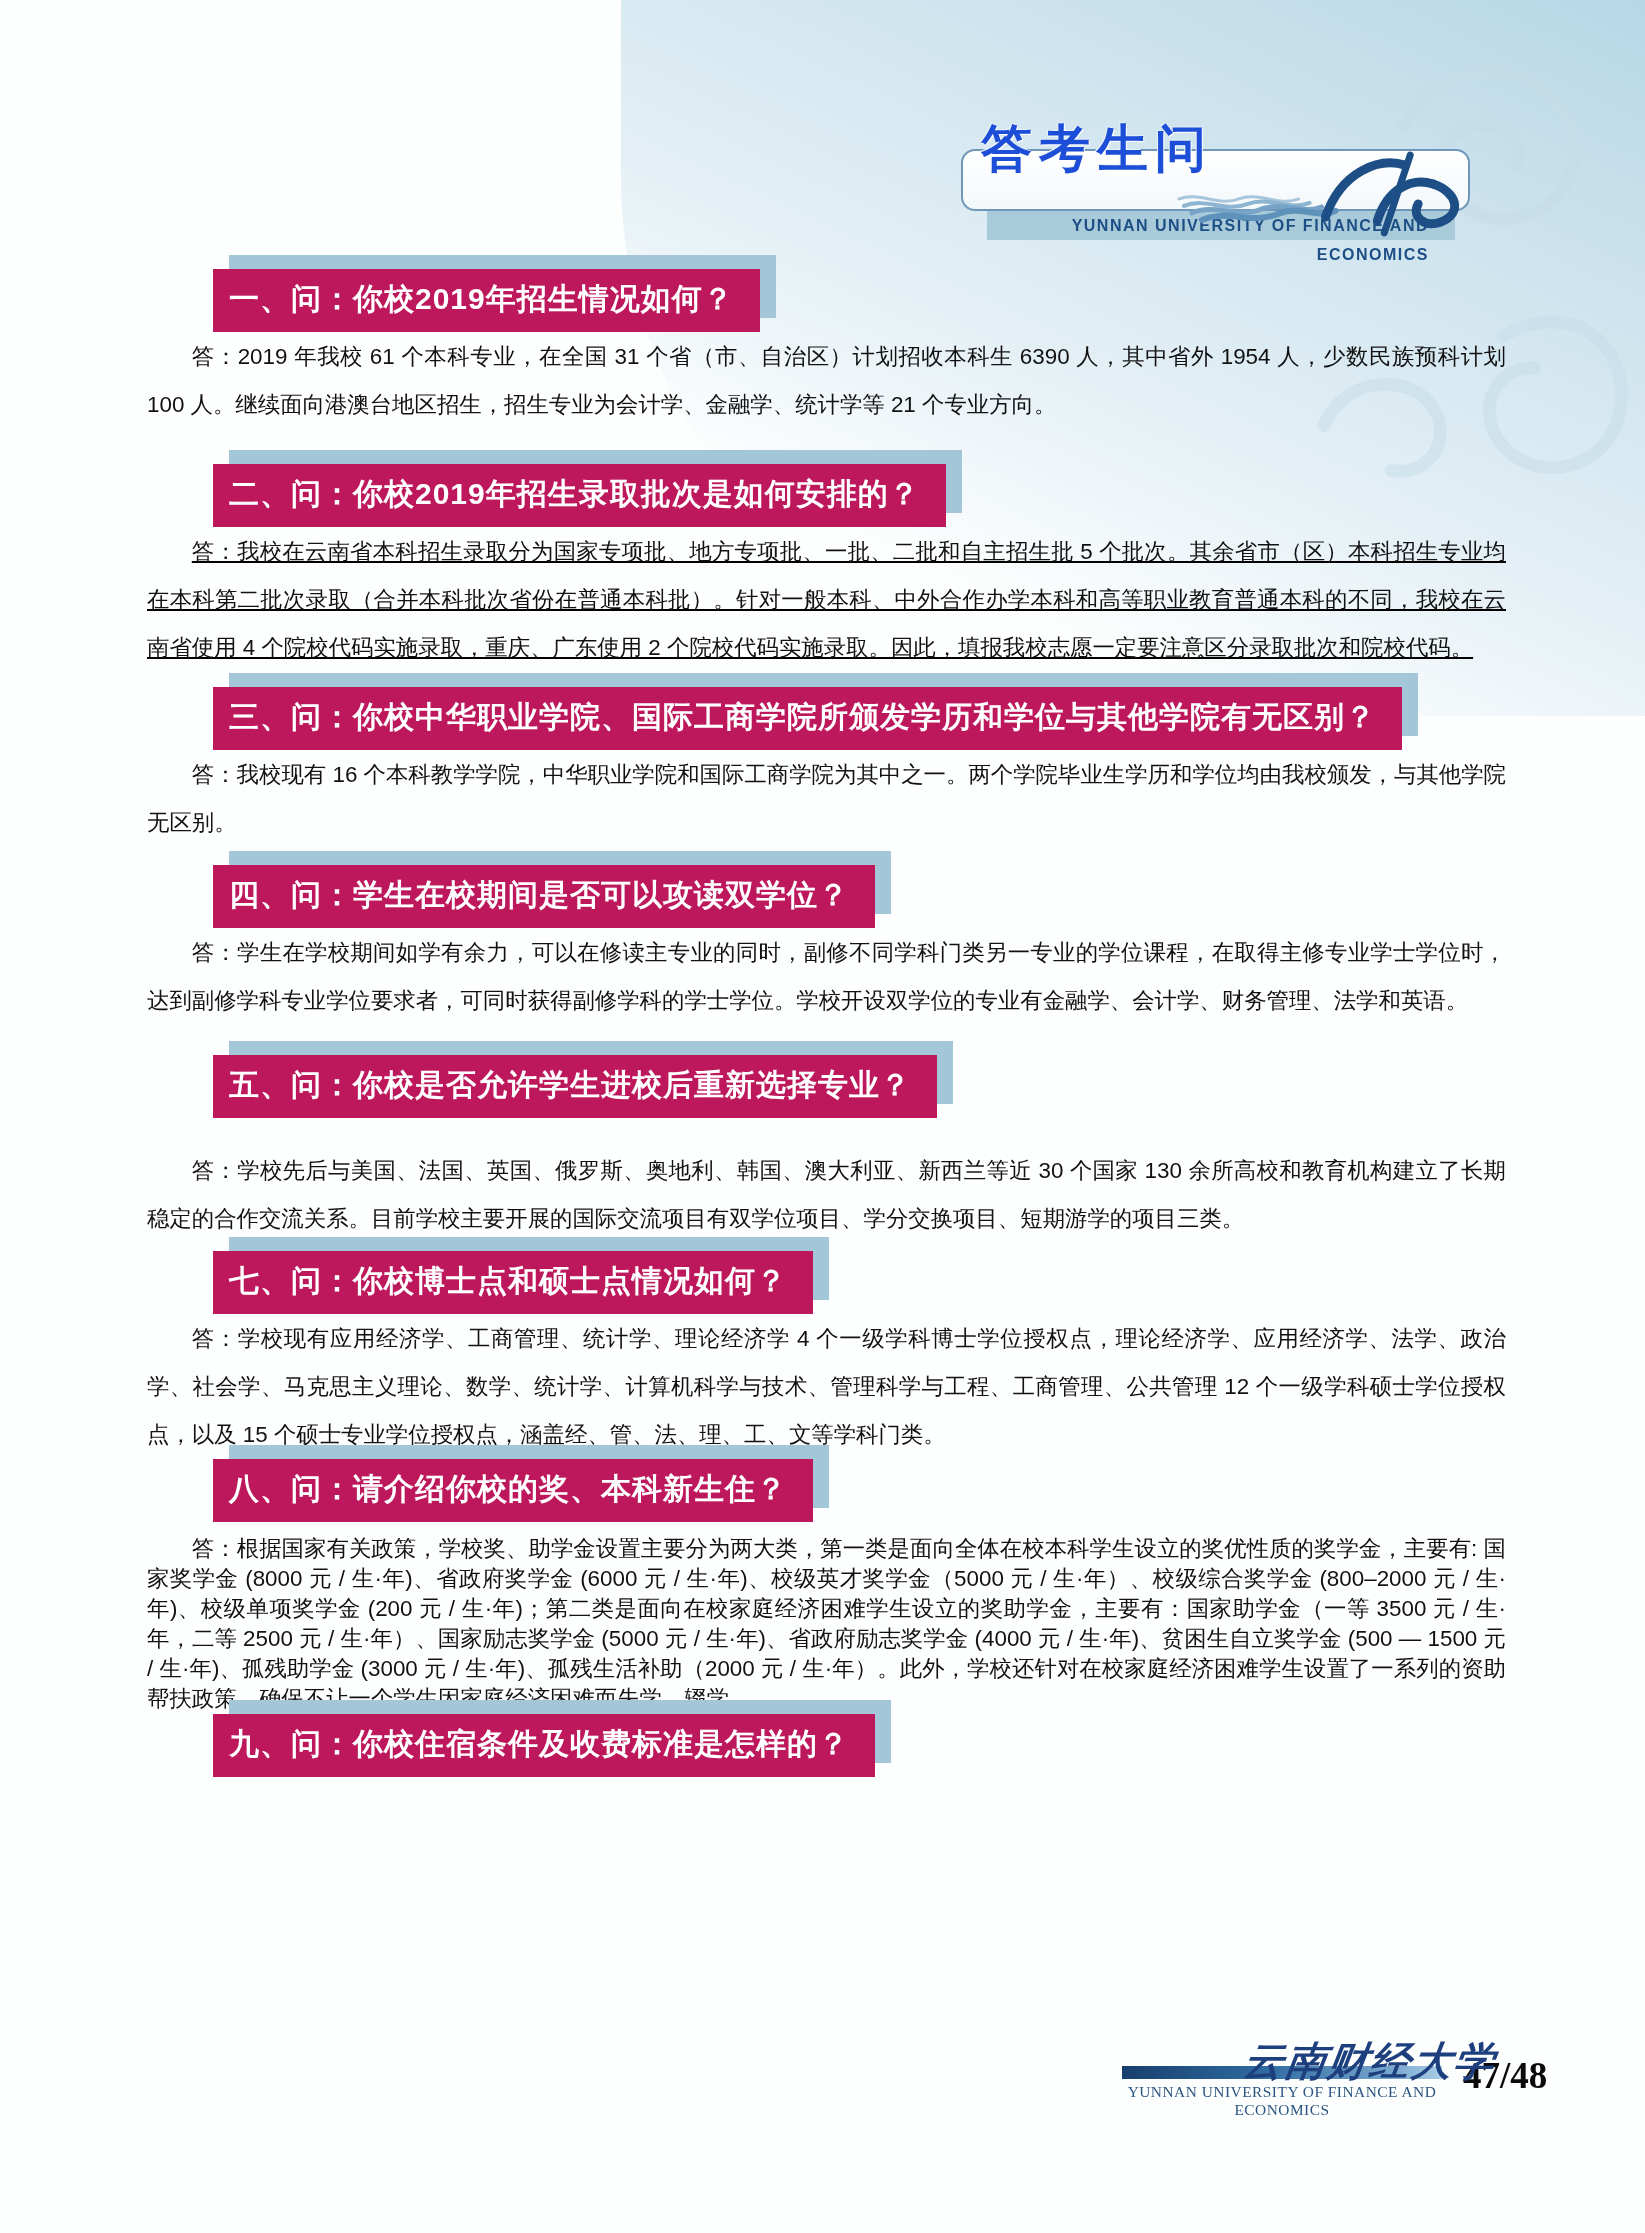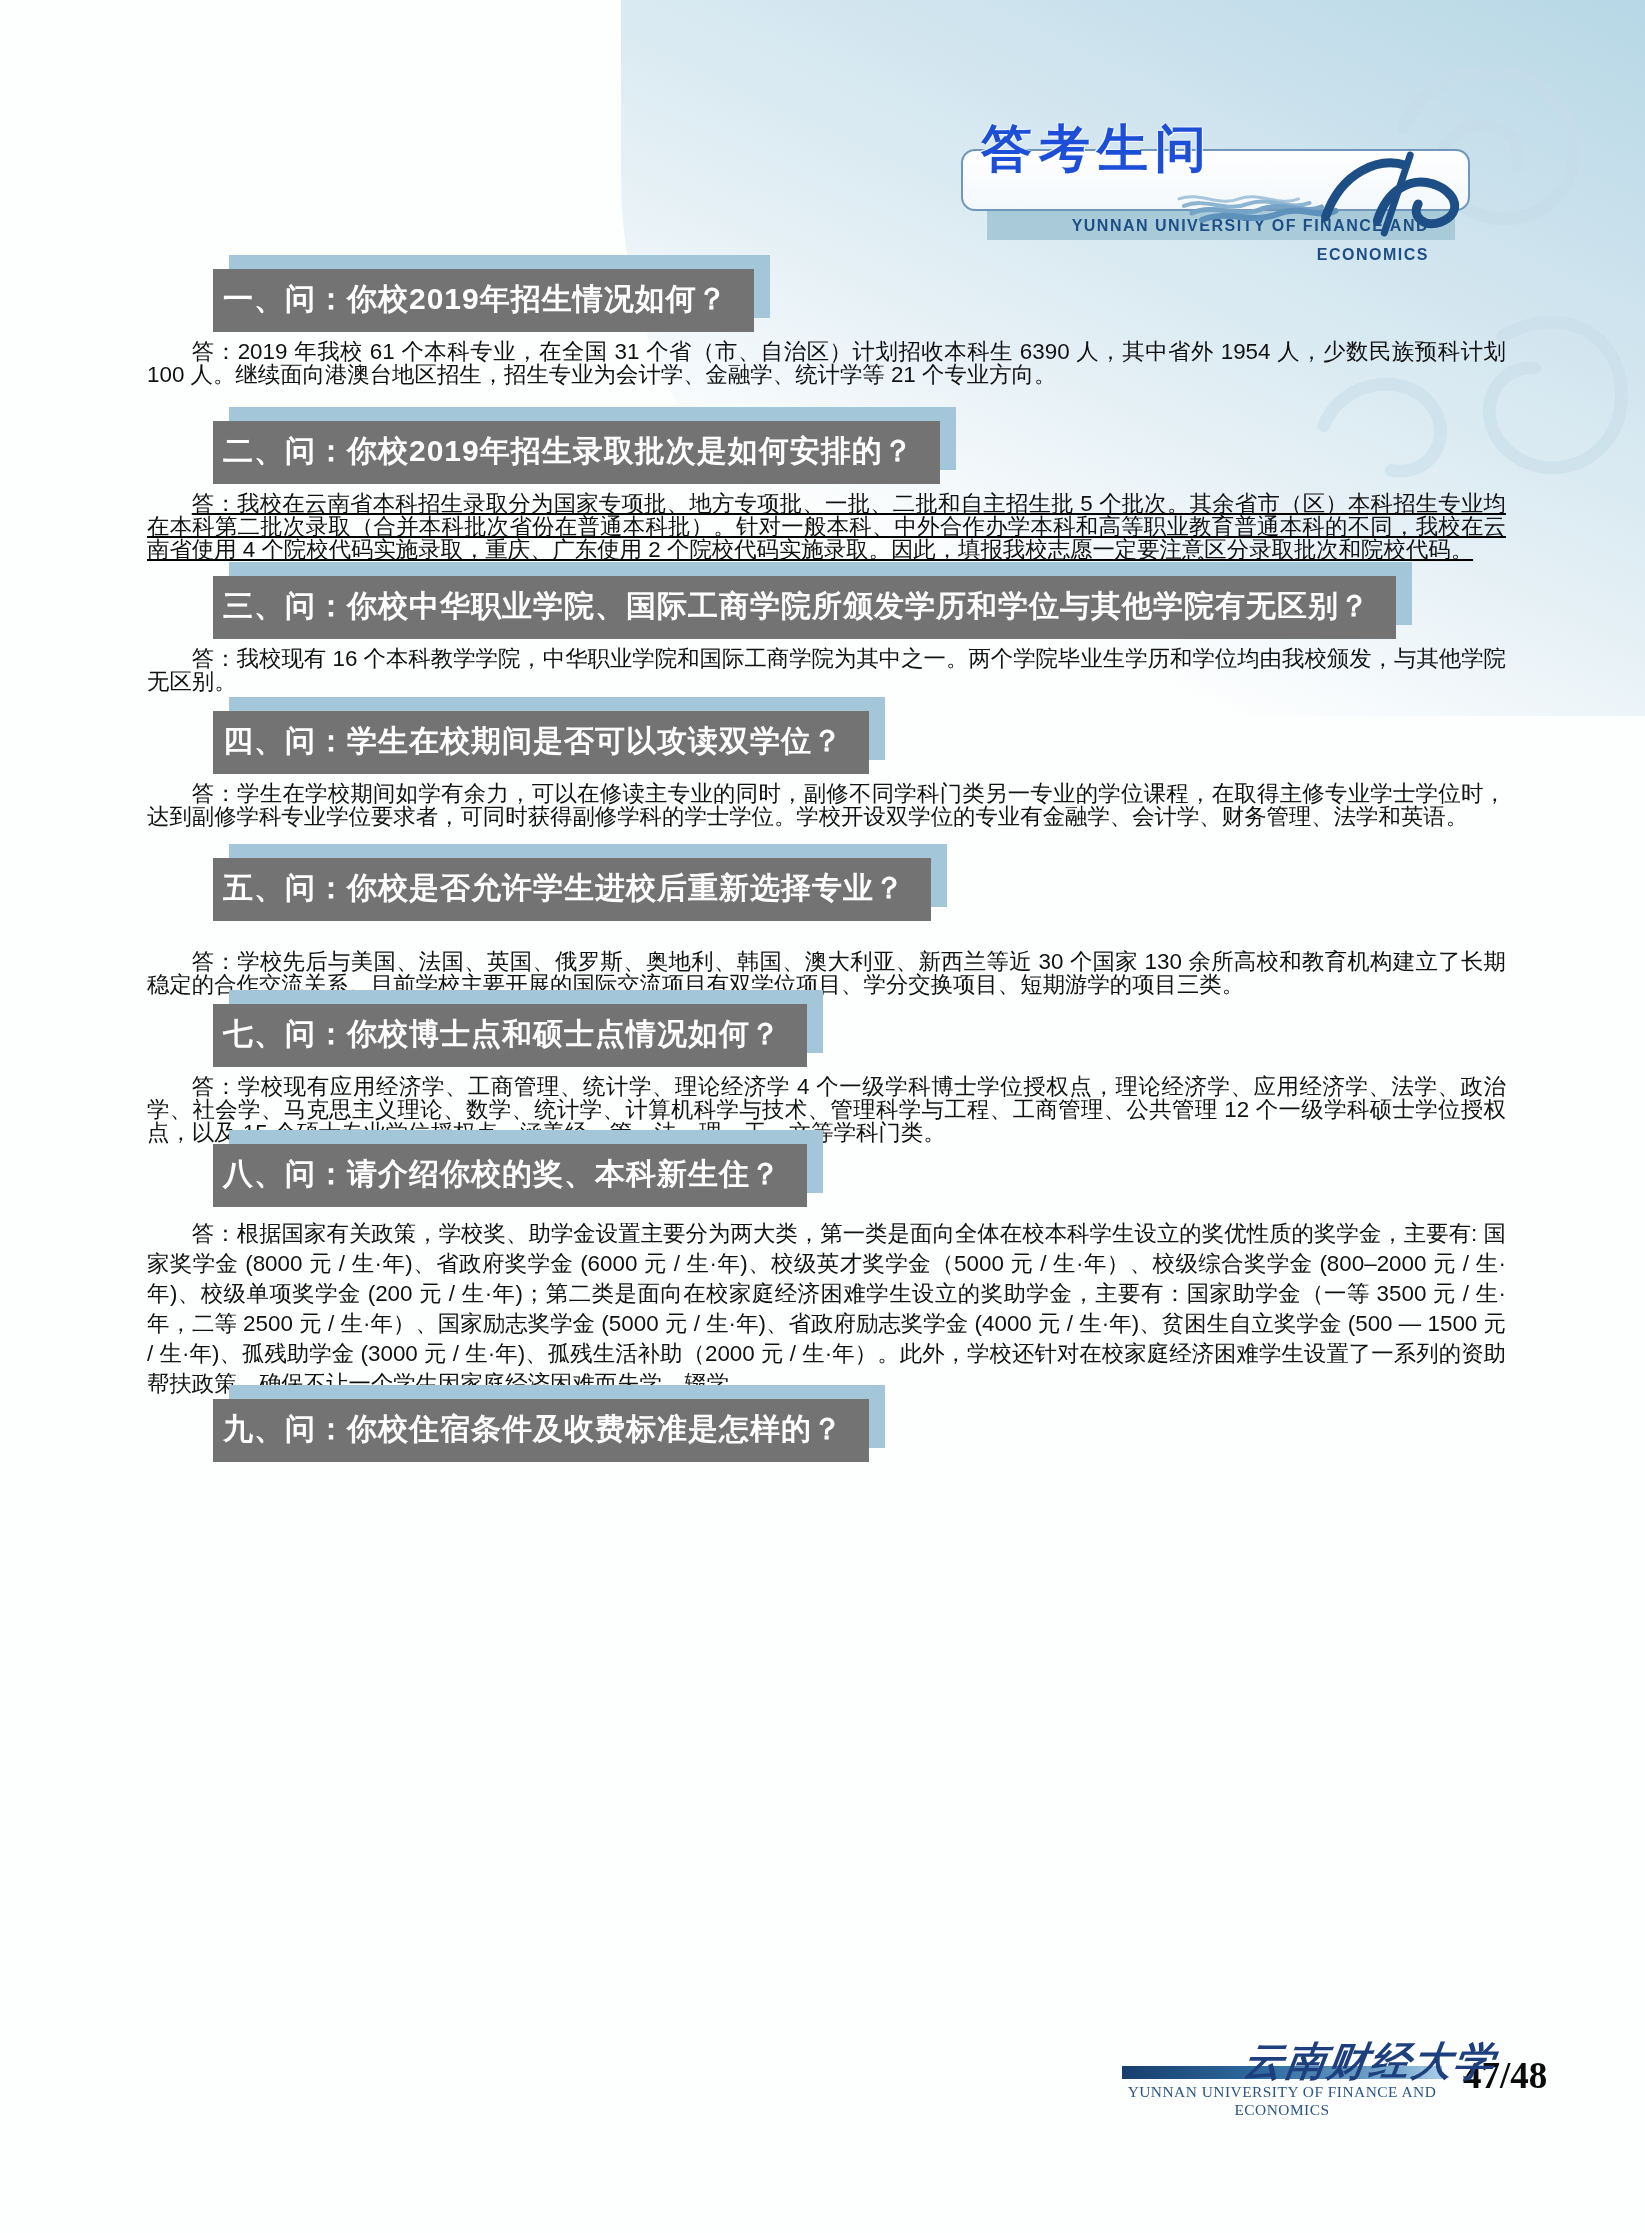--- a/index.html
+++ b/index.html
@@ -22,24 +22,24 @@
     letter-spacing:1.5px; line-height:29px; text-align:right; padding-right:26px; }
   .page-tag { position:absolute; left:981px; top:115px;
     font-family:"Liberation Serif", serif; font-size:51px; font-weight:bold;
     color:#1d4ed8; letter-spacing:7px;
     text-shadow:1px 1px 0 #ffffff,-1px -1px 0 #e8f1f6; }
   .logo-swoosh { position:absolute; left:1174px; top:149px; }
 
   
   .content { position:absolute; left:147px; top:269px; width:1359px; }
   .q-banner { display:inline-block; margin-left:66px; white-space:nowrap;
-    background:#737373; color:#ffffff; font-size:30px; font-weight:bold;
-    letter-spacing:1px; padding:10px 26px 12px 10px;
+    background:#be185d; color:#ffffff; font-size:30px; font-weight:bold;
+    letter-spacing:1px; padding:10px 26px 12px 16px;
     box-shadow:16px -14px 0 0 #a3c6d8; }
-  .answer { margin-top:8px; font-size:22.4px; line-height:23px; color:#111111;
+  .answer { margin-top:1px; font-size:22.4px; line-height:48px; color:#111111;
     text-align:justify; text-indent:2em; }
   .answer.tight { line-height:30px; }
   .s2 { margin-top:35px;text-decoration:underline; } .s3 { margin-top:15px; } .s4 { margin-top:18px; }
   .s5 { margin-top:30px; } .s6 { margin-top:29px; } .s7 { margin-top:8px; }
   .s8 { margin-top:0; }    .s9 { margin-top:0; }
   .s8 .answer { margin-top:12px; }
 
   
   .footer-bar { position:absolute; left:1122px; top:2066px; width:320px; height:13px;
     background:linear-gradient(to right,#173f6d,#2f6ba1 45%,#7aa9cf 85%,#a9cde6); }

